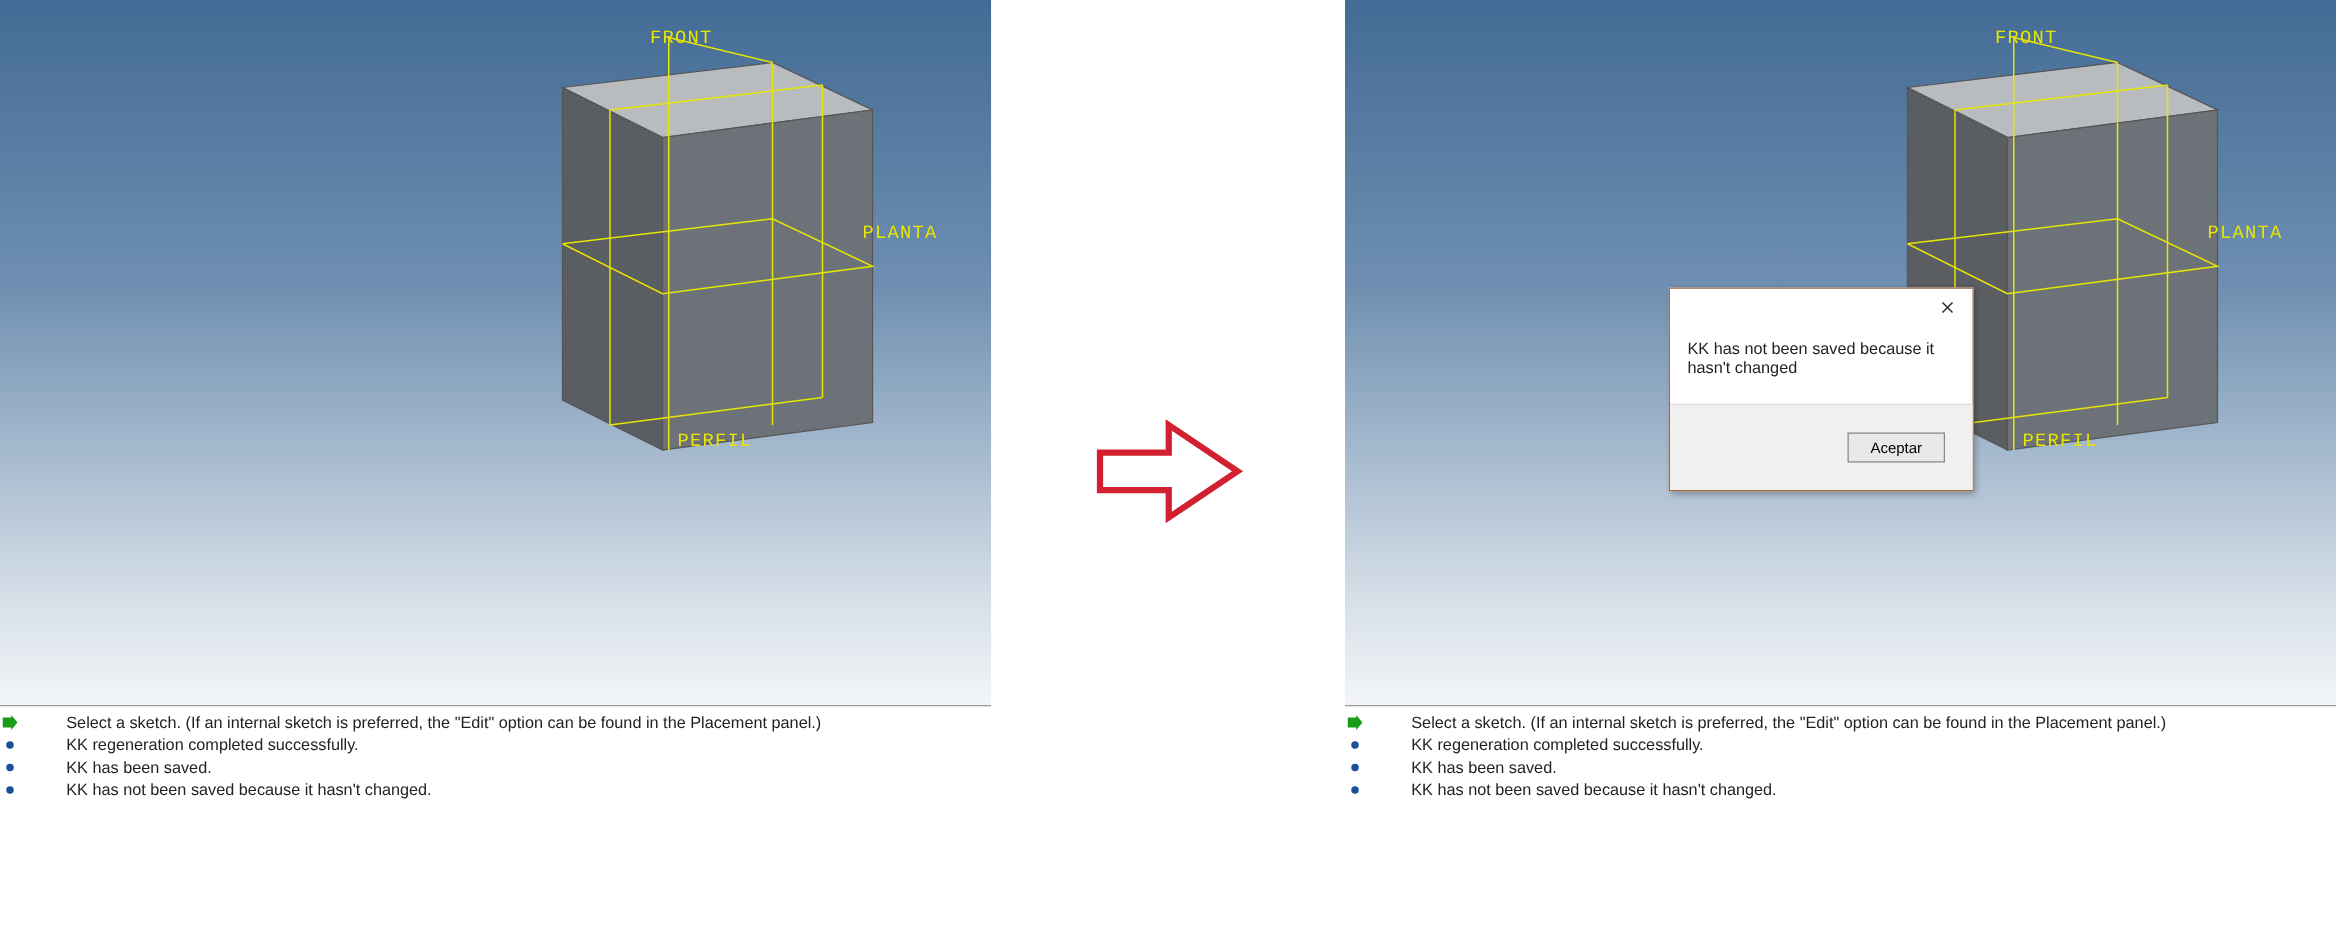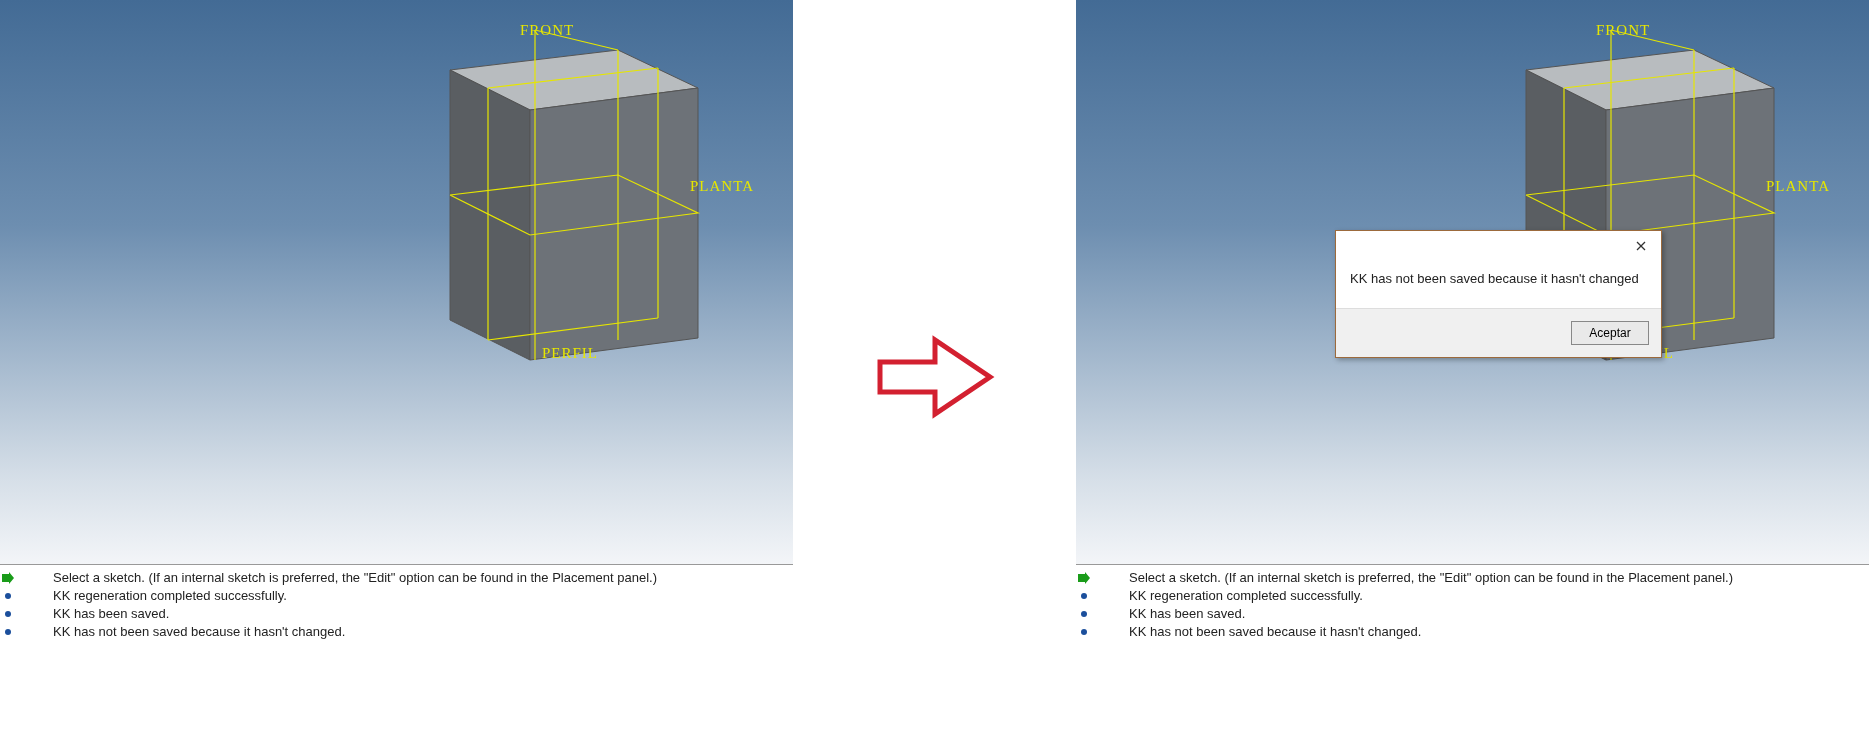--- a/index.html
+++ b/index.html
@@ -73,29 +73,29 @@
       position: absolute;
       top: 20px;
       left: 440px;
       width: 300px;
       height: 370px;
     }
     .plane-label {
       position: absolute;
       color: #e6e600;
       font-size: 15px;
-      font-family: Liberation Serif, serif;
+      font-family: Liberation Mono, monospace;
       font-weight: normal;
       letter-spacing: 1px;
     }
     .dialog {
       position: absolute;
       top: 230px;
       left: 259px;
-      width: 327px;
+      width: 244px;
       background: #fff;
       border: 1px solid #9c6a3c;
       box-shadow: 2px 2px 5px rgba(0,0,0,0.3);
       z-index: 100;
     }
     .dialog-header {
       height: 30px;
       display: flex;
       justify-content: flex-end;
       align-items: center;
@@ -111,21 +111,21 @@
       font-size: 14px;
     }
     .dialog-body {
       padding: 10px 14px 22px 14px;
       font-size: 13px;
       color: #222;
     }
     .dialog-footer {
       background: #f0f0f0;
       border-top: 1px solid #ddd;
-      padding: 12px;
+      padding: 22px;
       display: flex;
       justify-content: flex-end;
     }
     .dialog-button {
       min-width: 78px;
       padding: 4px 12px;
       background: #e9e9e9;
       border: 1px solid #888;
       font-size: 12px;
       cursor: pointer;

